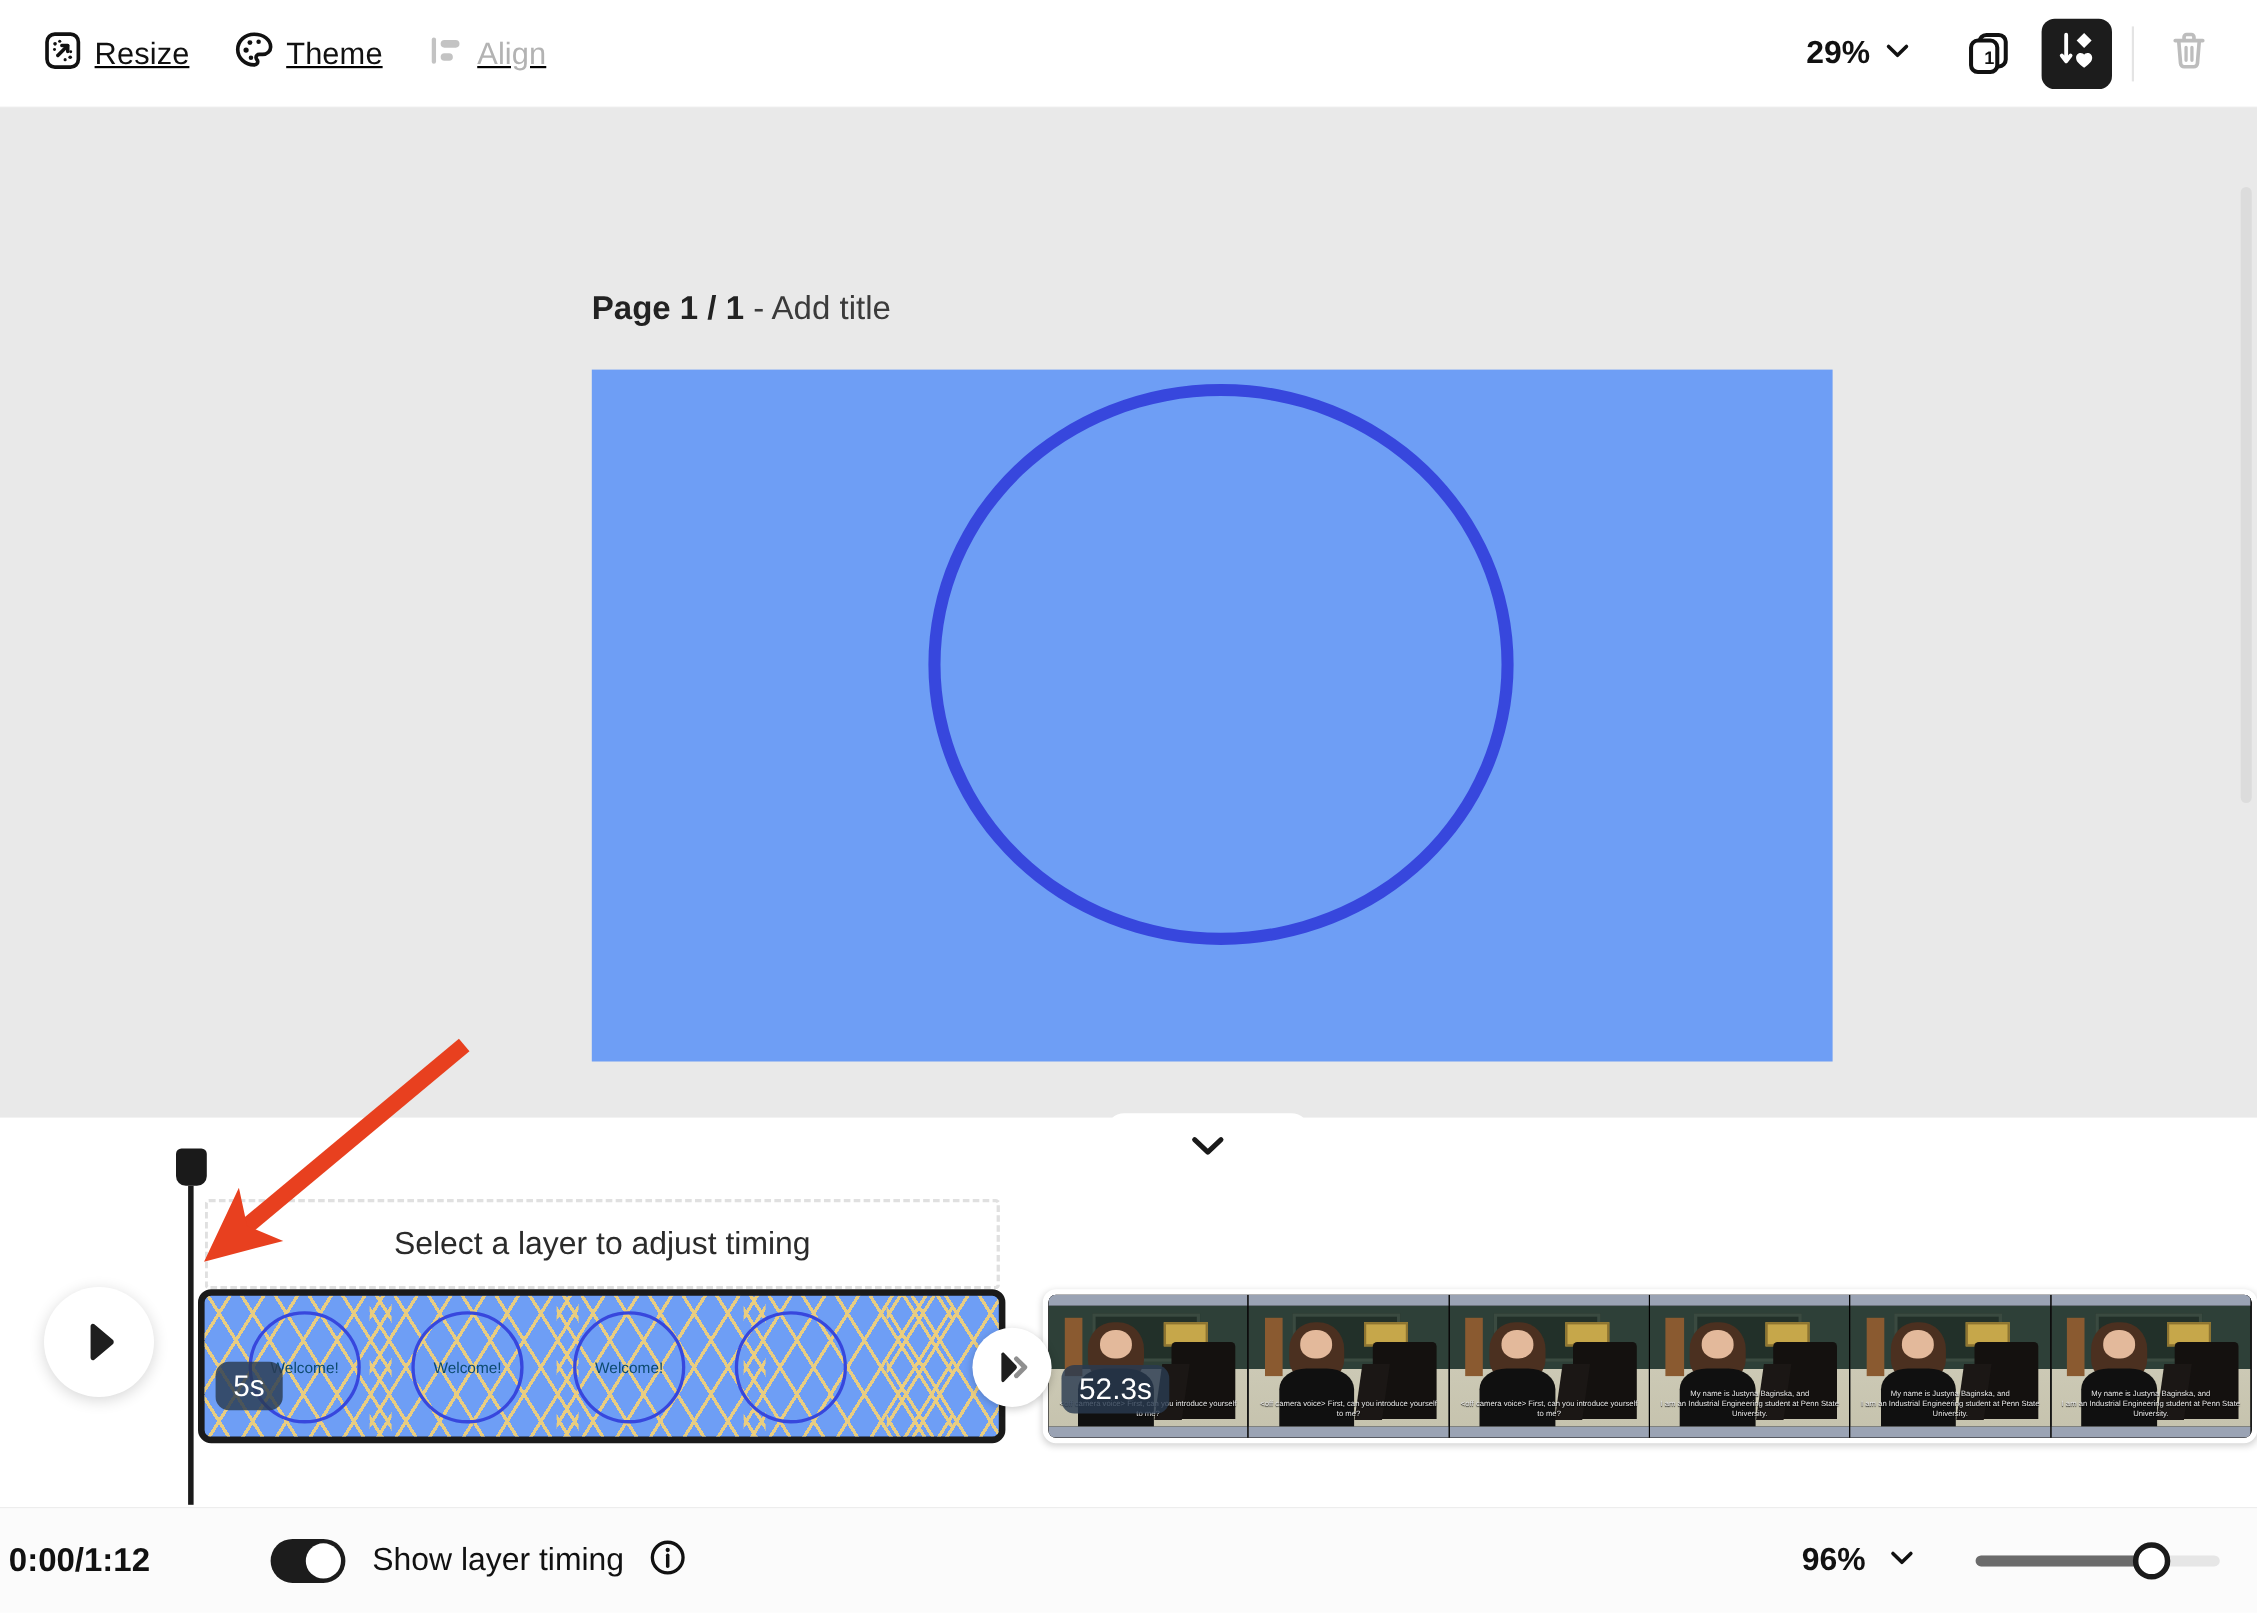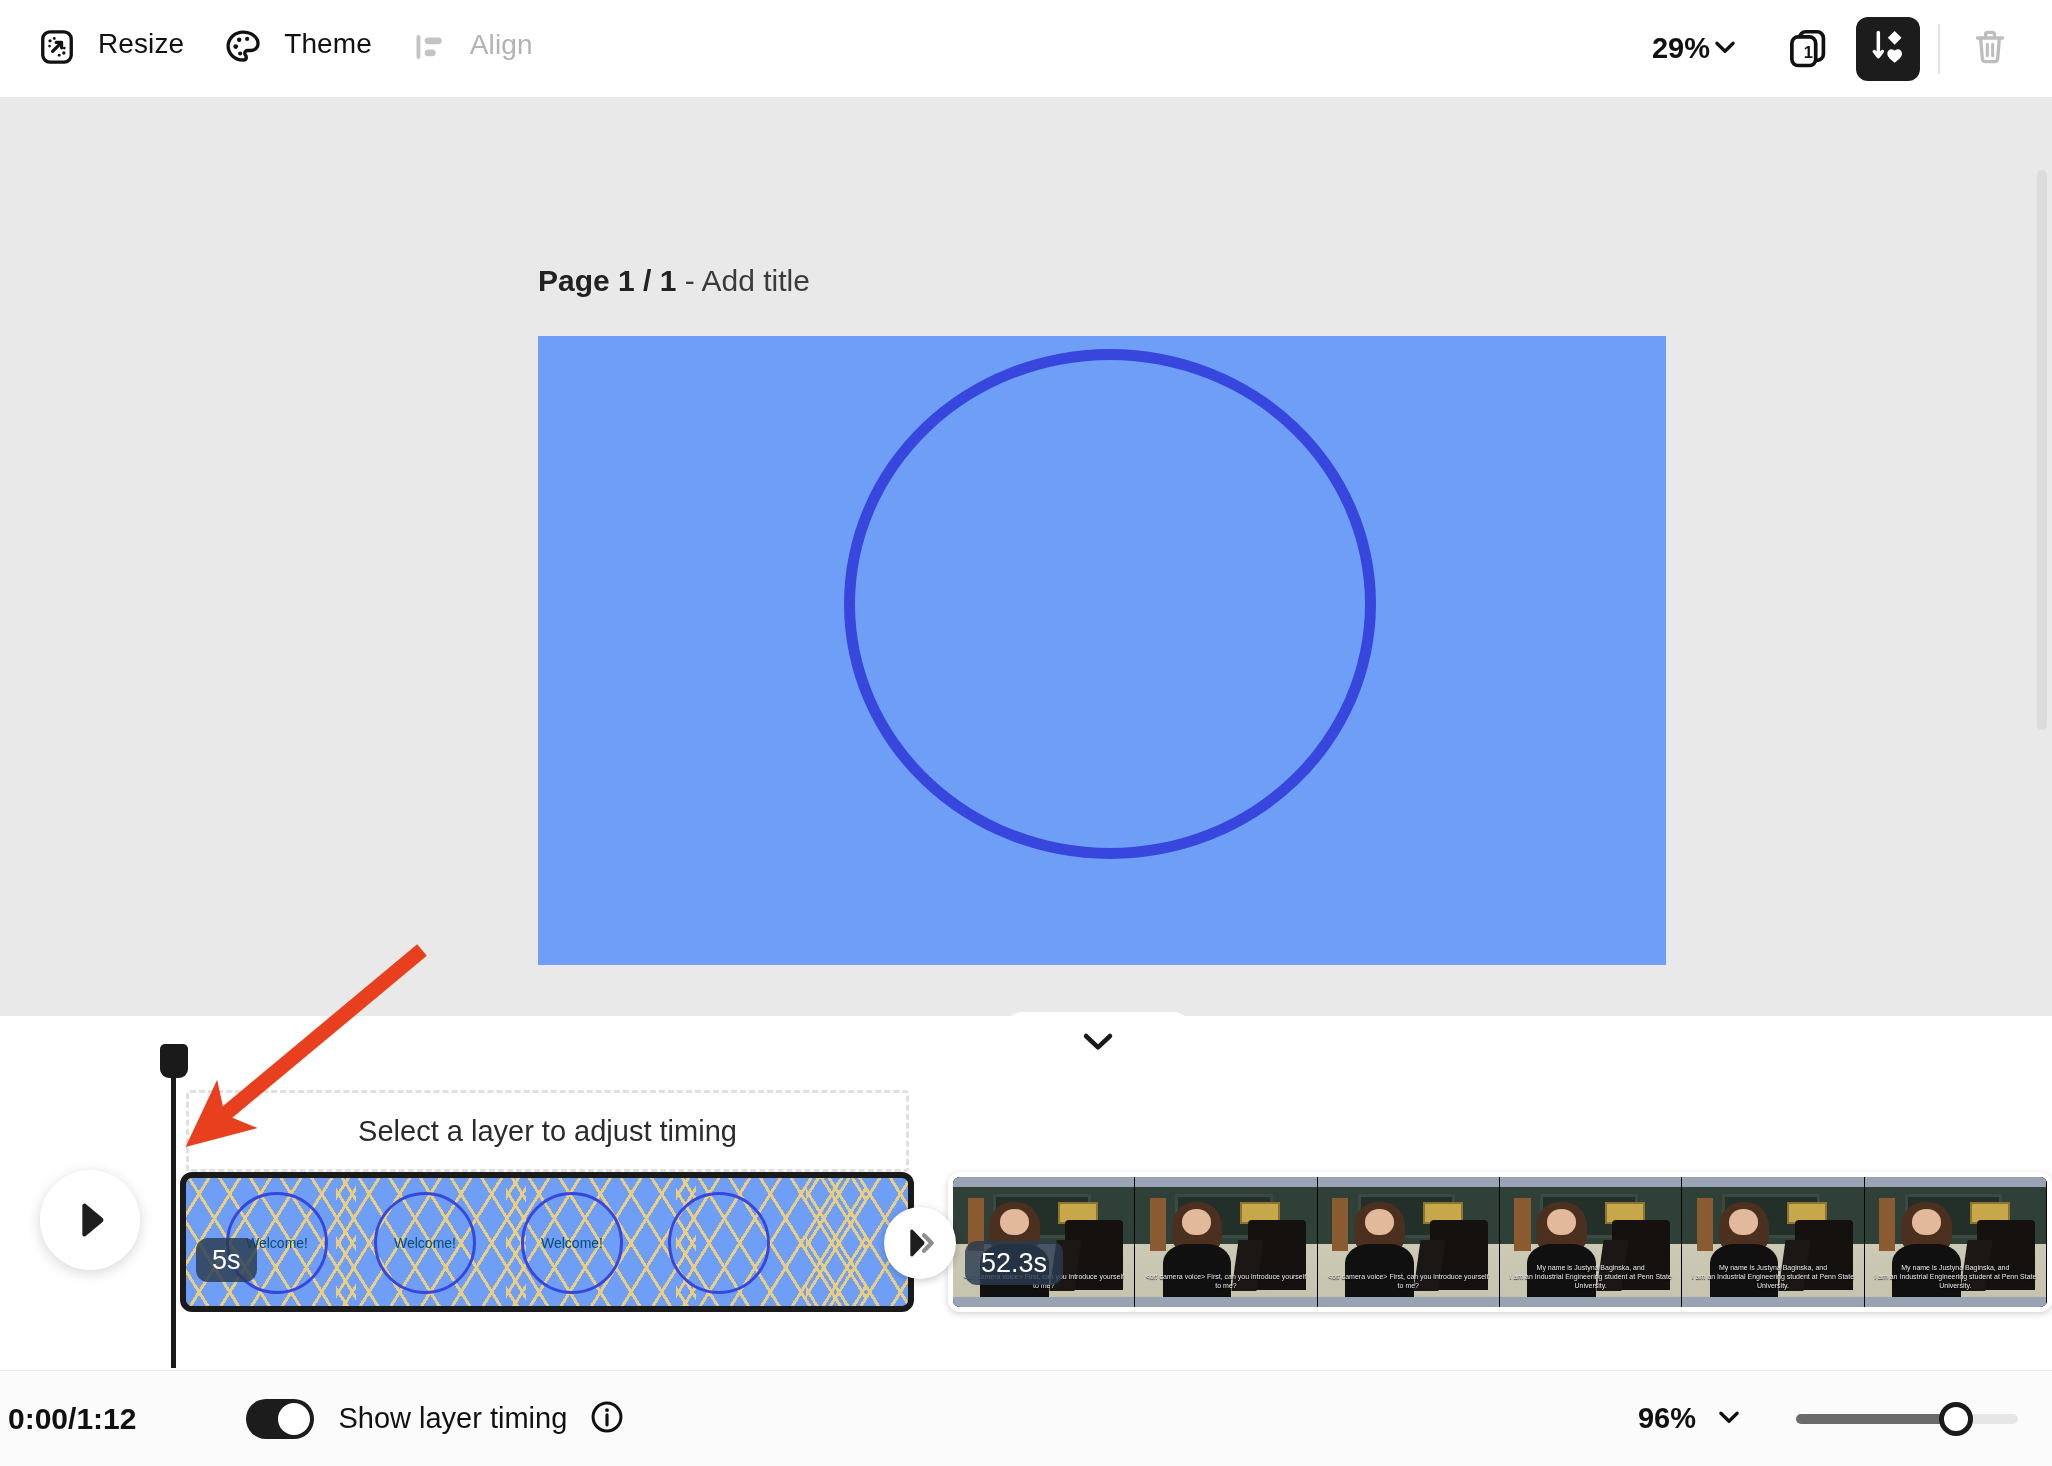--- a/index.html
+++ b/index.html
@@ -15,30 +15,30 @@
   .toolbar {
     position: absolute; top: 0; left: 0;
     width: 2052px; height: 98px;
     background: #ffffff;
     display: flex; align-items: center;
     border-bottom: 1px solid #e8e8e8;
     z-index: 20;
   }
   .tb-left { display: flex; align-items: center; padding-left: 26px; gap: 0px; }
   .tb-item {
-    display: flex; align-items: flex-start; gap: 22px;
+    display: flex; align-items: center; gap: 10px;
     padding: 8px 28px 8px 12px;
-    border-radius: 8px; cursor: pointer;
+    border-radius: 8px; cursor: pointer; text-decoration: underline;
   }
   .tb-label { font-size: 28px; color: #111; letter-spacing: 0.1px; }
   .tb-label.disabled { color: #b3b3b3; }
   .tb-spacer { flex: 1 1 auto; }
   .tb-right { display: flex; align-items: center; padding-right: 30px; gap: 0; }
 
-  .zoom-group { display: flex; align-items: center; cursor: pointer;
+  .zoom-group { display: flex; align-items: center; gap: 10px; cursor: pointer;
                 padding: 6px 10px; border-radius: 8px; }
   .zoom-val { font-size: 29px; font-weight: 700; color: #111; }
 
   .icon-btn {
     width: 64px; height: 64px; border-radius: 12px;
     display: flex; align-items: center; justify-content: center;
     cursor: pointer; background: transparent;
   }
   .icon-btn.dark { background: #1c1c1c; }
   .tb-divider { width: 2px; height: 50px; background: #e4e4e4; margin: 0 18px; }

